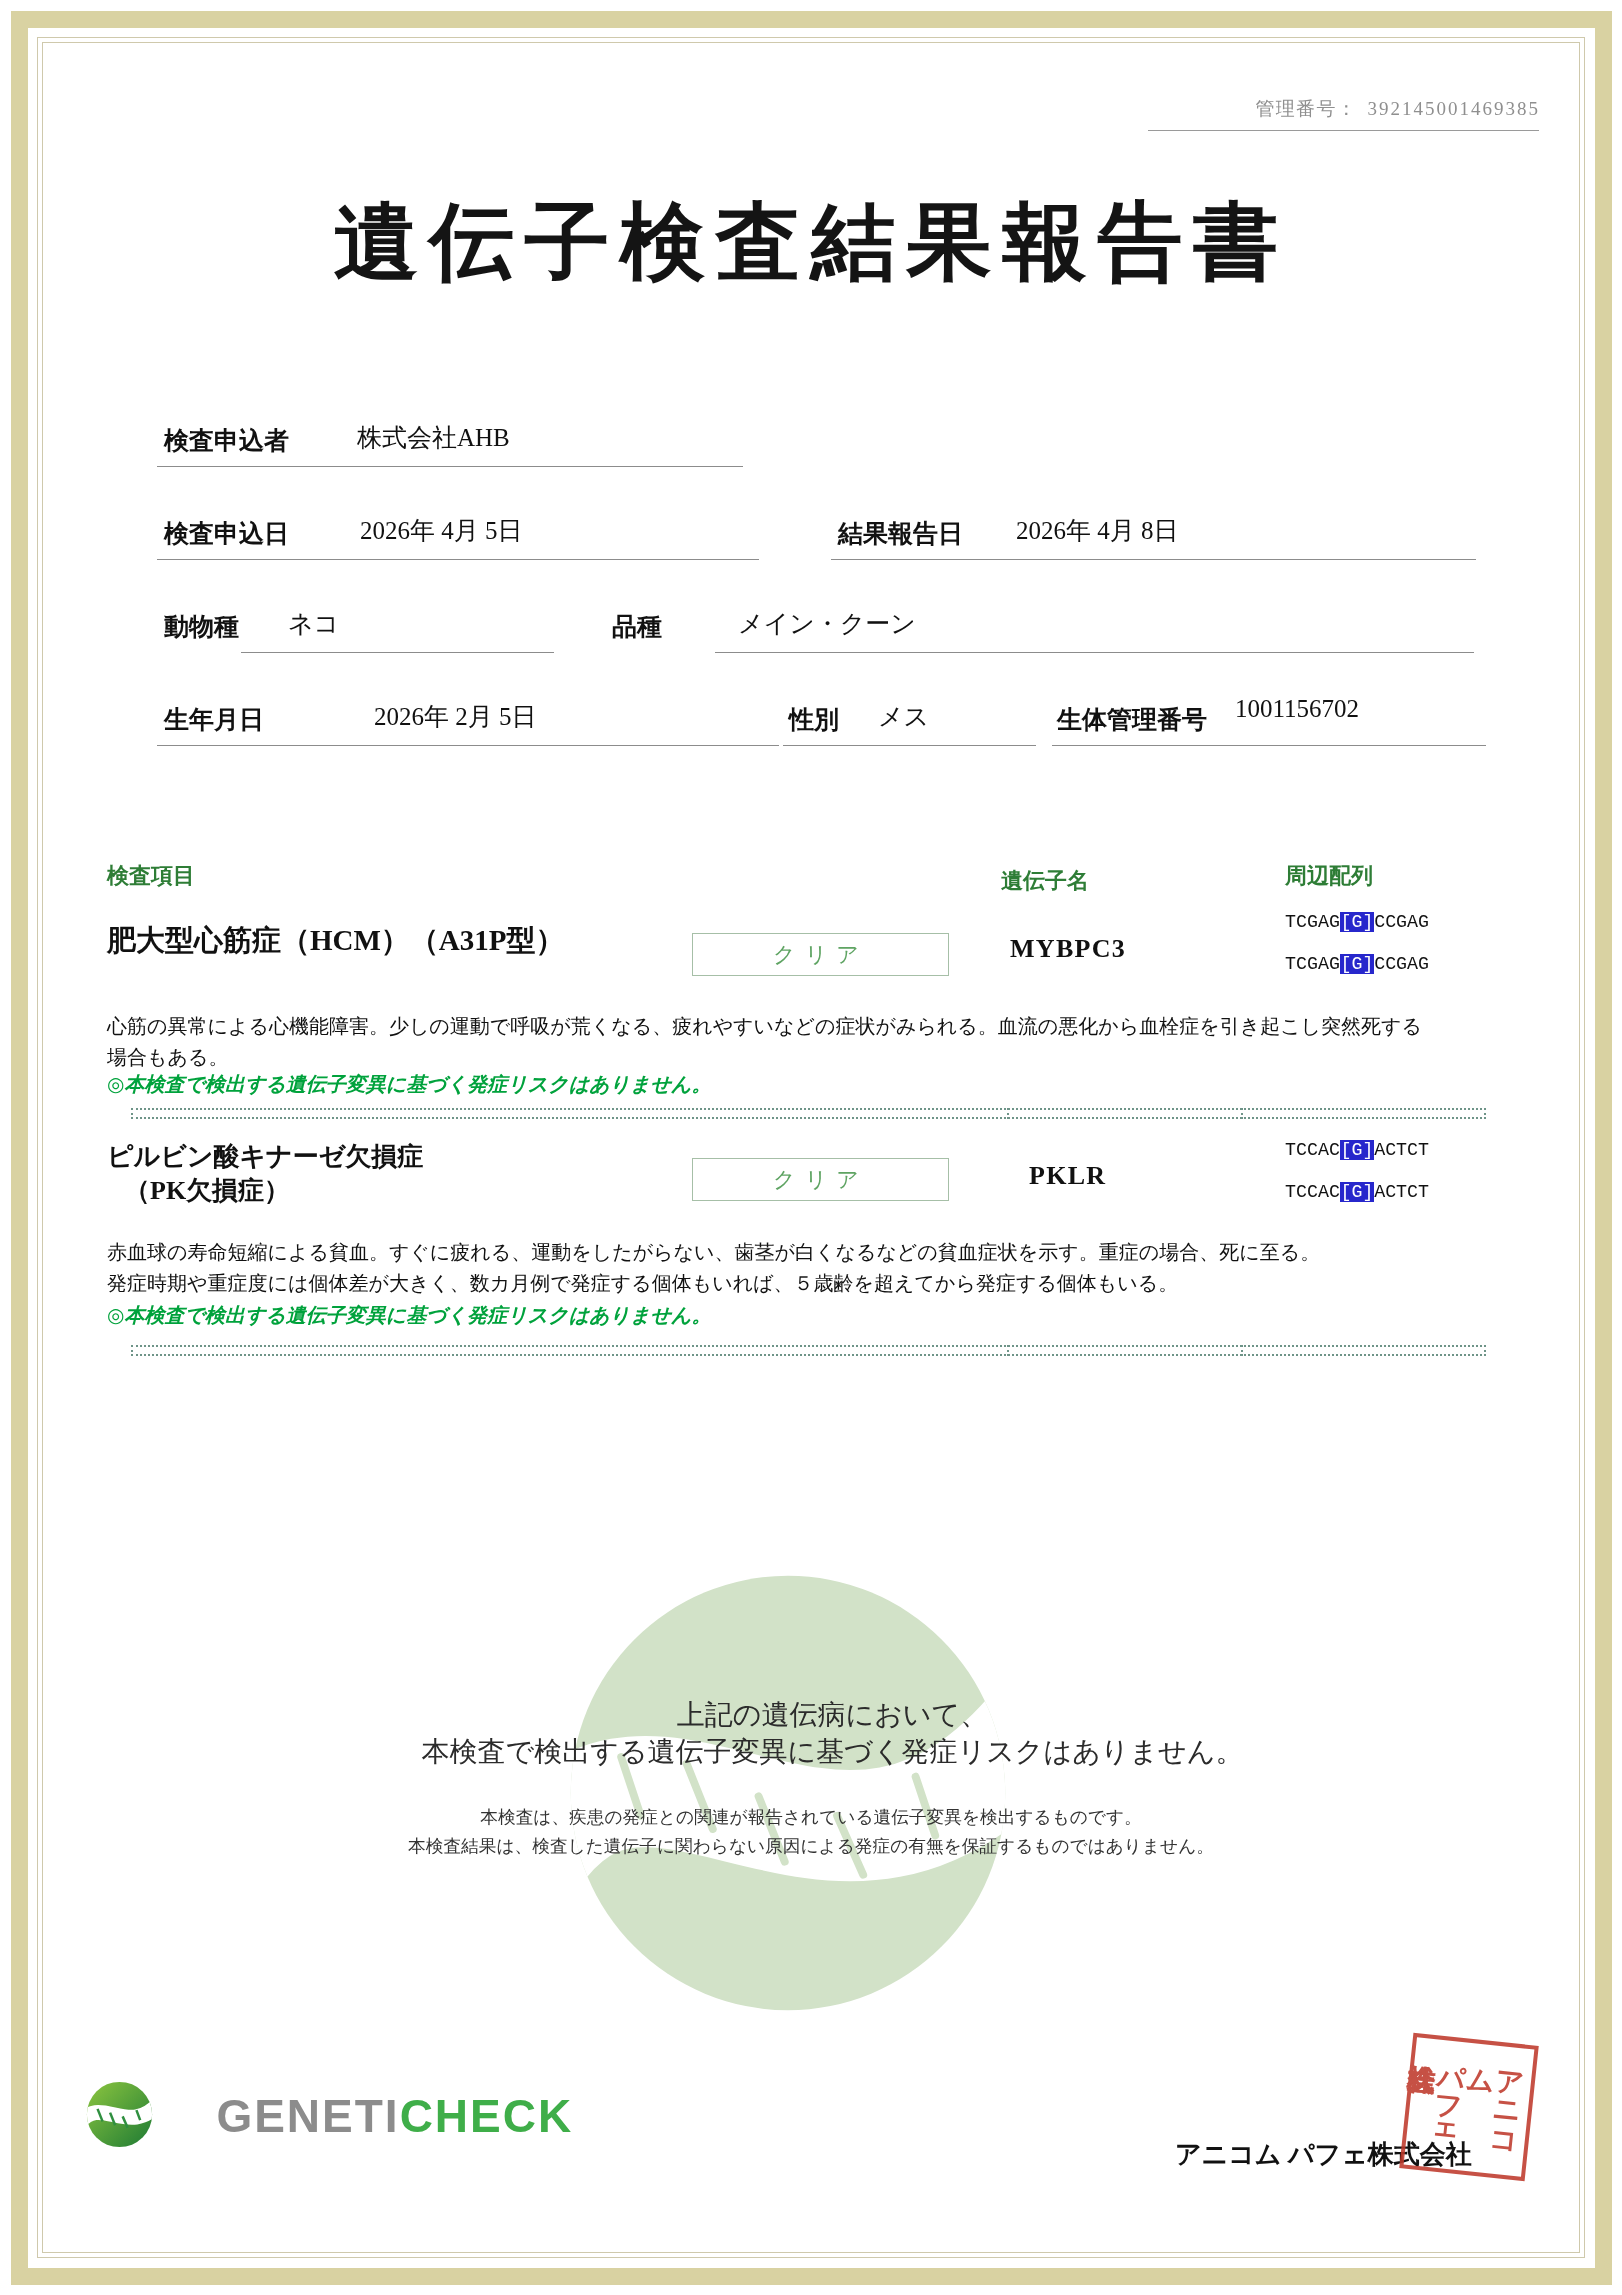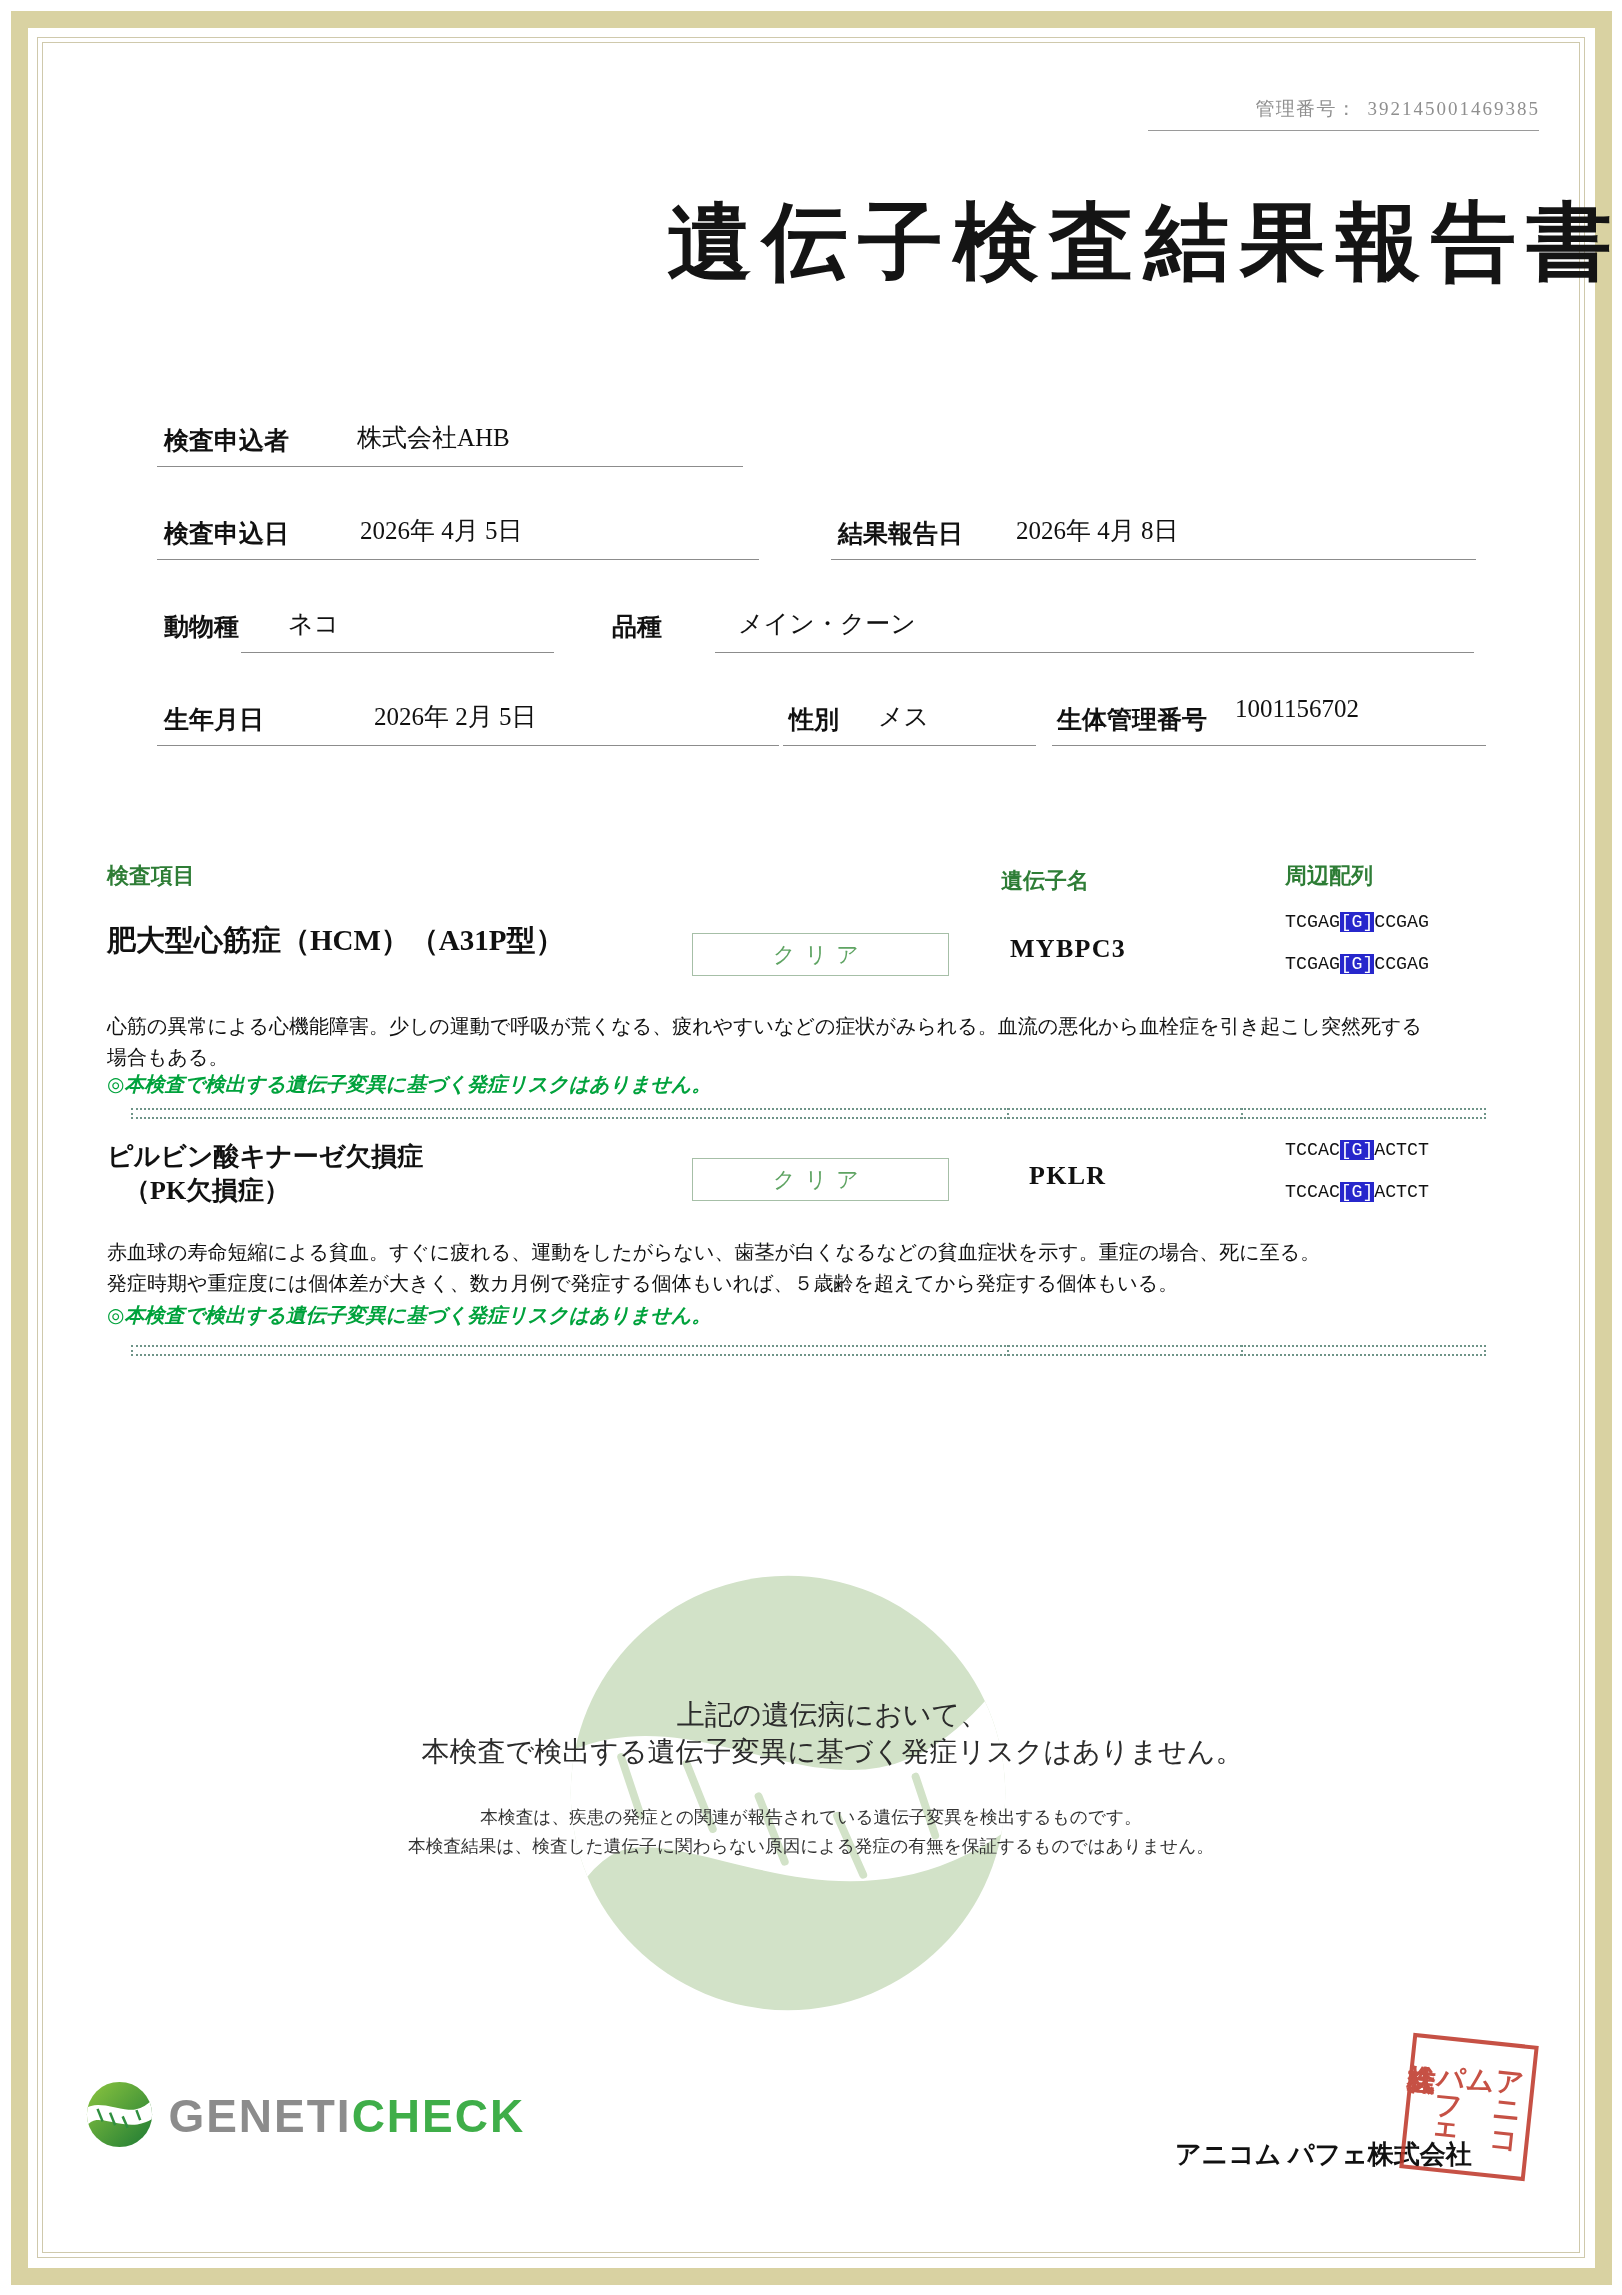--- a/index.html
+++ b/index.html
@@ -11,21 +11,21 @@
   
   .frame-band { position:absolute; left:10.5px; top:10.5px; right:10.5px; bottom:10.5px; border:17px solid #d9d2a2; pointer-events:none; }
   .frame-line1 { position:absolute; left:37px; top:37px; right:37px; bottom:37px; border:1.3px solid #cfc9ac; pointer-events:none; }
   .frame-line2 { position:absolute; left:42px; top:42px; right:42px; bottom:42px; border:1.3px solid #cfc9ac; pointer-events:none; }
 
   .control { position:absolute; top:96px; right:82px; font-size:19px; color:#8f8f8f; letter-spacing:1.3px; }
   .control .control-val { margin-left:10.5px; letter-spacing:2px; }
   .uline { position:absolute; height:0; border-top:1.3px solid #8c8c8c; }
   .control-uline { left:1148px; top:130px; width:391px; border-top-color:#9a9a9a; }
 
-  .title { position:absolute; top:196px; left:0; width:100%; text-align:right;
+  .title { position:absolute; top:196px; left:0; width:100%; text-align:center;
            font-size:85px; font-weight:600; letter-spacing:10.5px; line-height:1.1; color:#141414; }
 
   .flabel { position:absolute; font-size:25px; font-weight:700; white-space:nowrap; }
   .fvalue { position:absolute; font-size:25px; font-weight:400; white-space:nowrap; }
 
   .ghead { position:absolute; font-size:22px; font-weight:700; color:#2e7d36; white-space:nowrap; }
   .iname { position:absolute; font-size:29px; font-weight:600; white-space:nowrap; }
   .clearbox { position:absolute; width:257px; height:43px; border:1.3px solid #a6bfa7;
               display:flex; align-items:center; justify-content:center;
               font-family:"Liberation Sans","DejaVu Sans",sans-serif;
@@ -39,21 +39,21 @@
 
   .dotsep { position:absolute; width:1355px; height:10.5px; border:2px dotted #6e9488; }
   .dotsep .tick { position:absolute; top:-2px; bottom:-2px; width:0; border-left:2px dotted #6e9488; }
 
   .watermark { position:absolute; left:559px; top:1564px; z-index:0; }
   .sum-big { position:absolute; left:0; width:100%; text-align:center; z-index:2;
              font-family:"Liberation Sans","DejaVu Sans",sans-serif; font-size:28px; color:#2b2b2b;padding-left:43px; }
   .sum-small { position:absolute; left:0; width:100%; text-align:center; z-index:2;
                font-family:"Liberation Sans","DejaVu Sans",sans-serif; font-size:17.7px; color:#333; }
 
-  .logo { position:absolute; left:85px; top:2080px; display:flex; align-items:center; z-index:2; }
+  .logo { position:absolute; left:85px; top:2080px; display:flex; align-items:center; z-index:2;gap:48px; }
   .logo-word { margin-left:14.4px; font-family:"Liberation Sans","DejaVu Sans",sans-serif;
                font-size:46px; font-weight:600; letter-spacing:2px; line-height:1; }
   .lg-gray { color:#8c8c8c; }
   .lg-green { color:#3fae49; }
 
   .company { position:absolute; left:1175px; top:2093px; font-size:26px; font-weight:700; z-index:1; white-space:nowrap;margin-top:44px; }
   .seal { position:absolute; left:1406px; top:2039px; width:126px; height:136px;
           border:4.6px solid #bf3a2c; transform:rotate(6deg); z-index:3; opacity:0.88;
           display:flex; flex-direction:row-reverse; justify-content:space-between;
           padding:5.2px 6.5px; color:#bf3a2c; }

